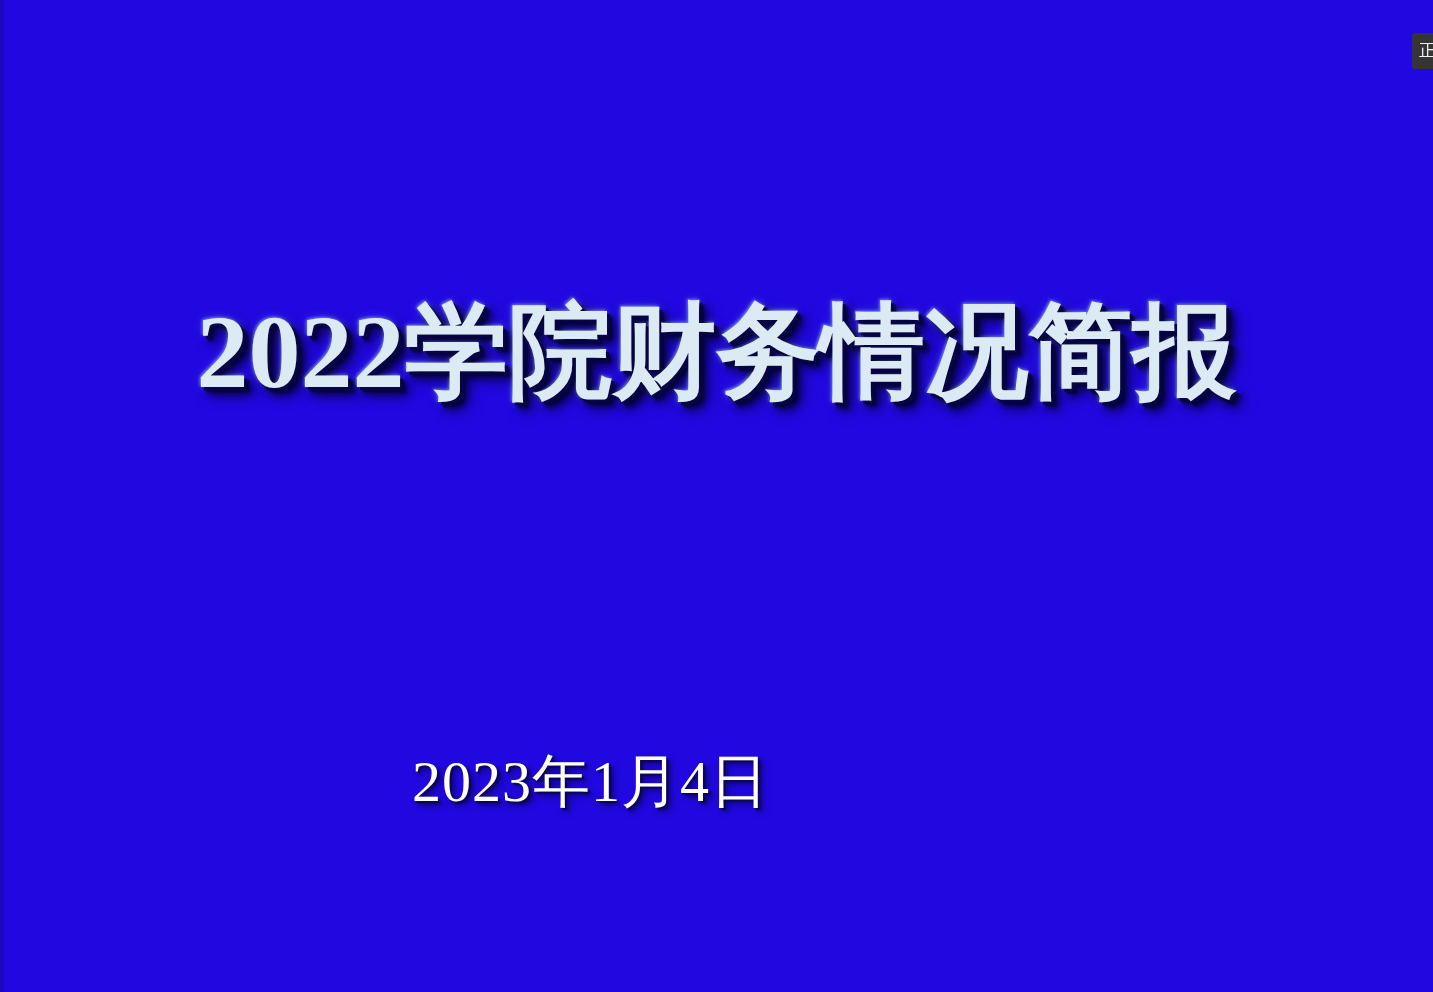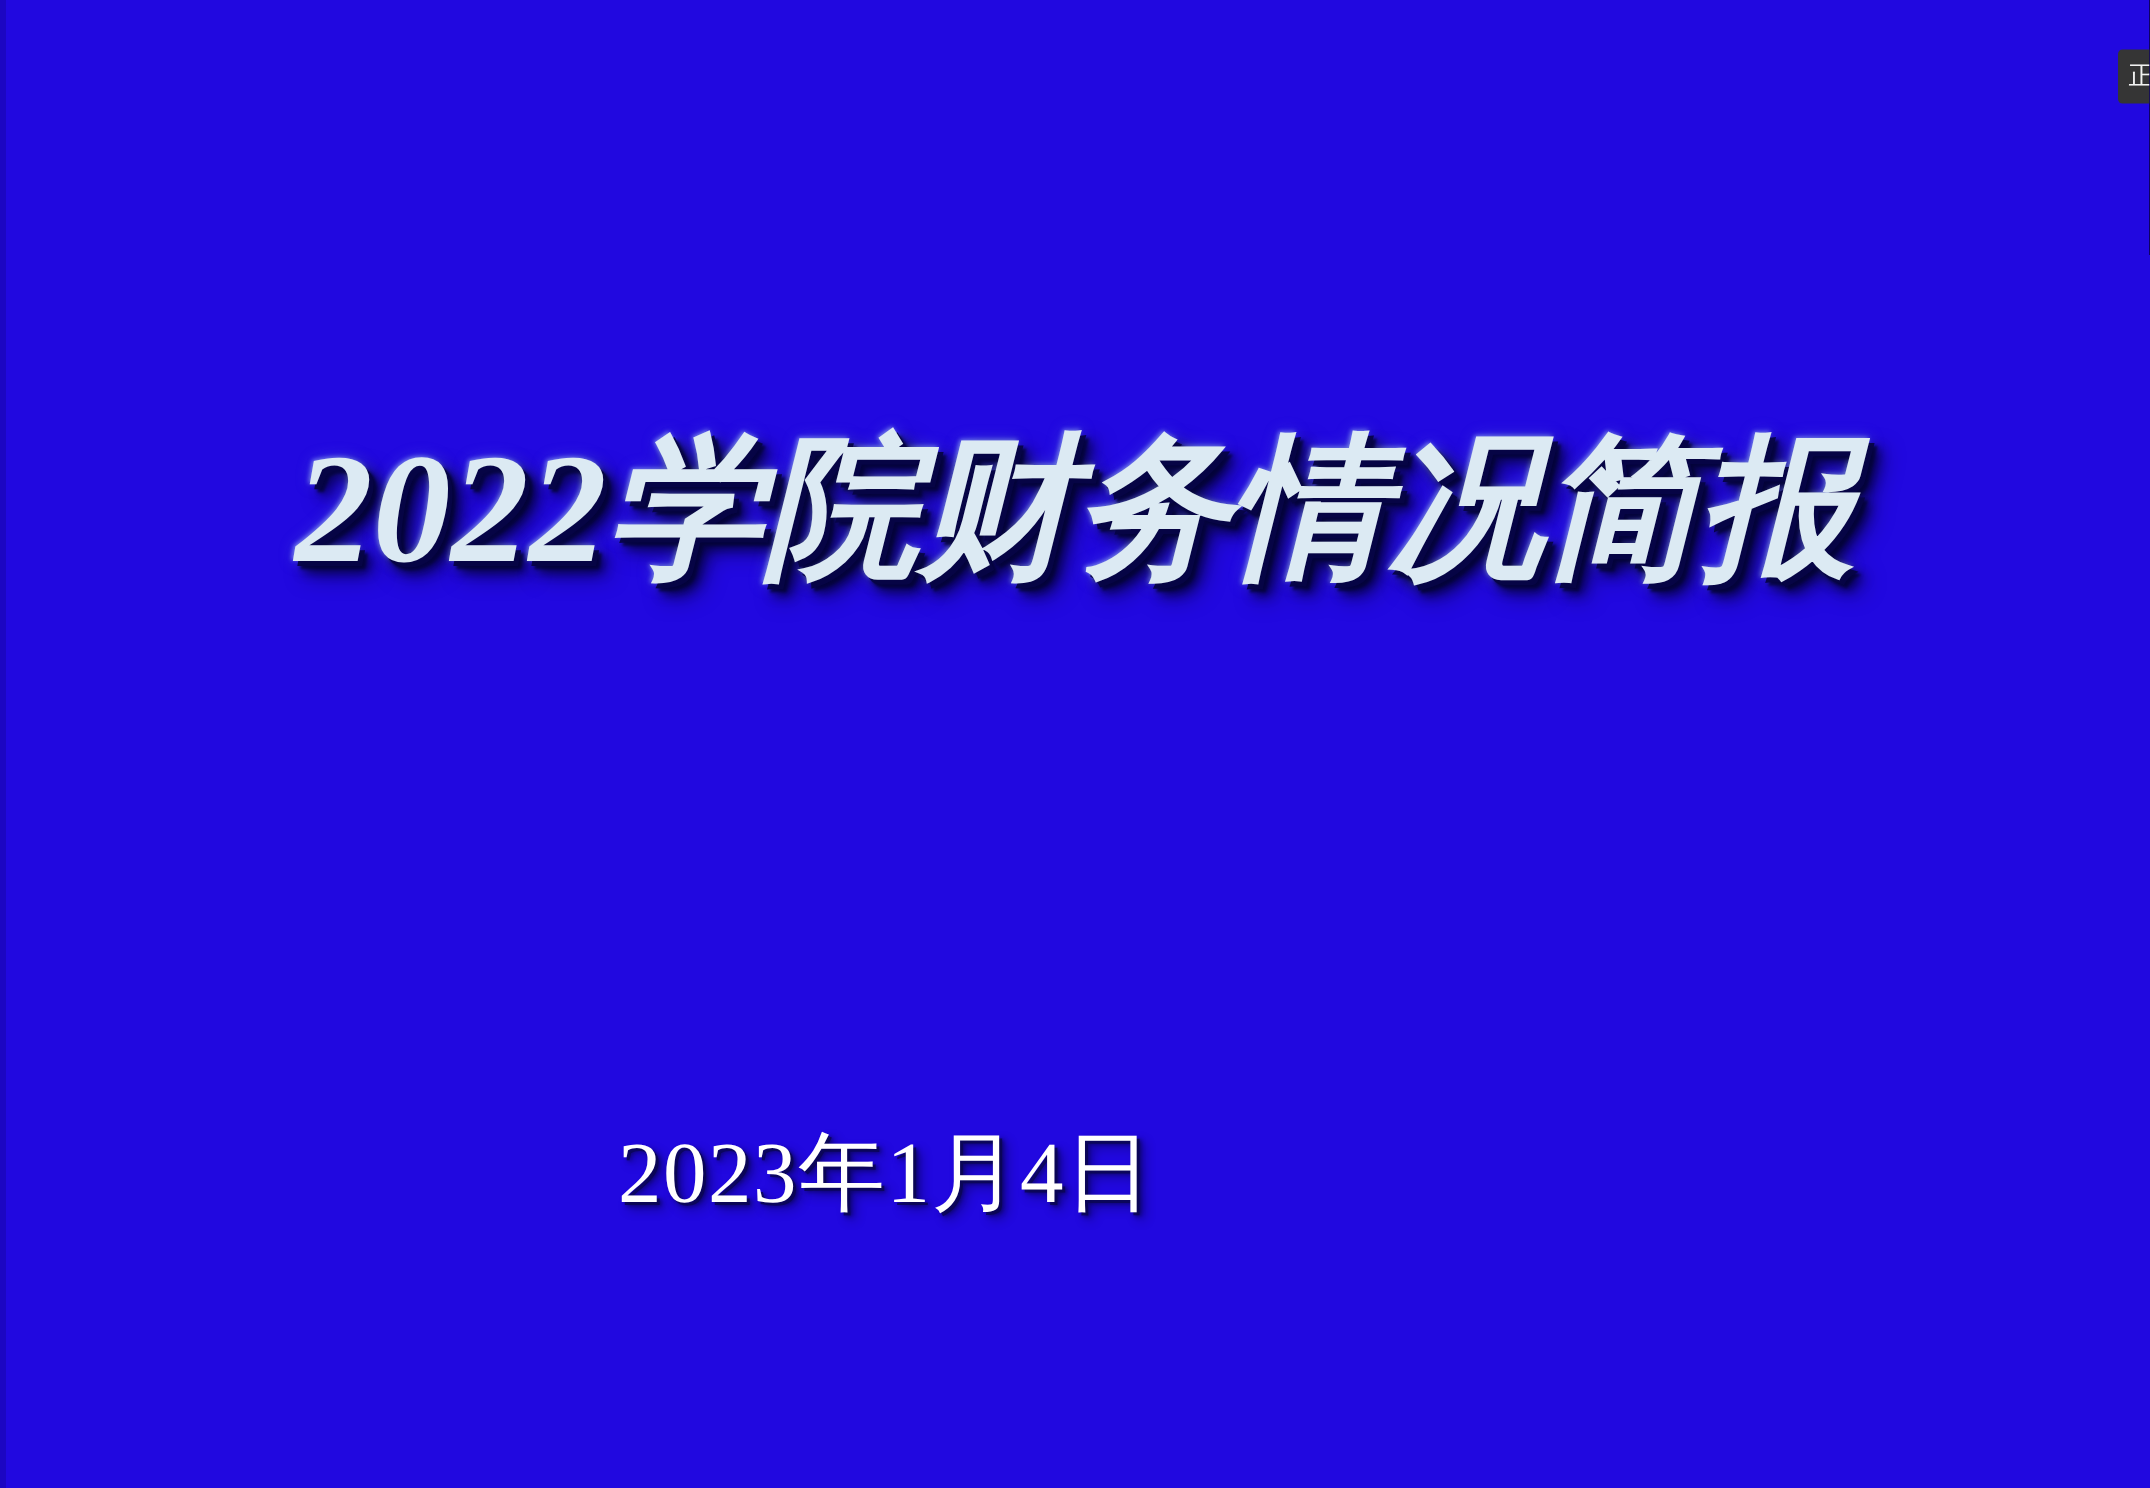--- a/index.html
+++ b/index.html
@@ -33,36 +33,35 @@
   .title-block {
     position: absolute;
     left: 0;
     top: 282px;
     width: 1433px;
     text-align: center;
   }
 
   .slide-title {
     display: inline-block;
-    margin: 0;
+    margin: 12px;
     font-family: "Liberation Serif", "DejaVu Serif", serif;
     font-weight: bold;
     font-size: 104px;
     line-height: 1.12;
     letter-spacing: 0px;
     color: #dceaf3;
     white-space: nowrap;
     text-shadow:
        3px  3px 0px rgba(6, 4, 70, 0.95),
        5px  5px 2px rgba(4, 3, 55, 0.85),
        7px  7px 7px rgba(2, 2, 40, 0.75),
        9px  9px 14px rgba(0, 0, 30, 0.55),
       -1px -1px 3px rgba(180, 215, 245, 0.55),
        0px  0px 10px rgba(120, 170, 240, 0.35);
-    font-style: italic;
   }
 
   
   .date-block {
     position: absolute;
     left: 0;
     top: 752px;
     width: 1181px;
     text-align: center;
   }

